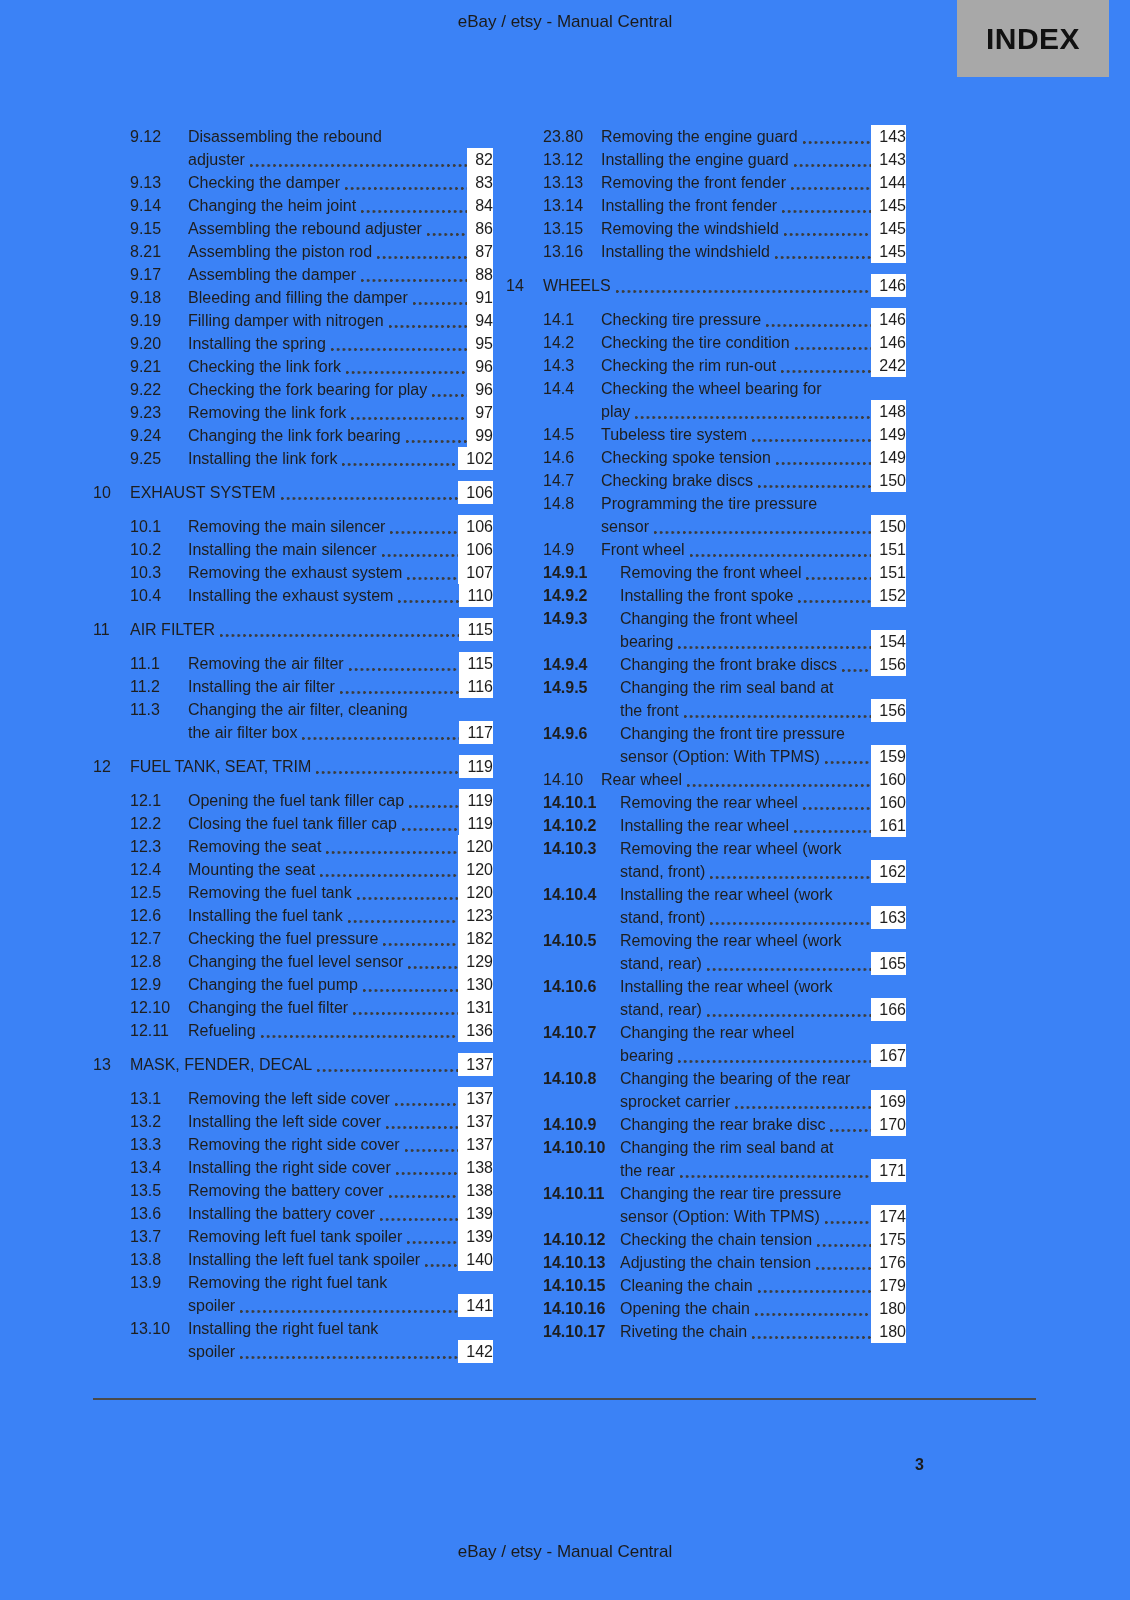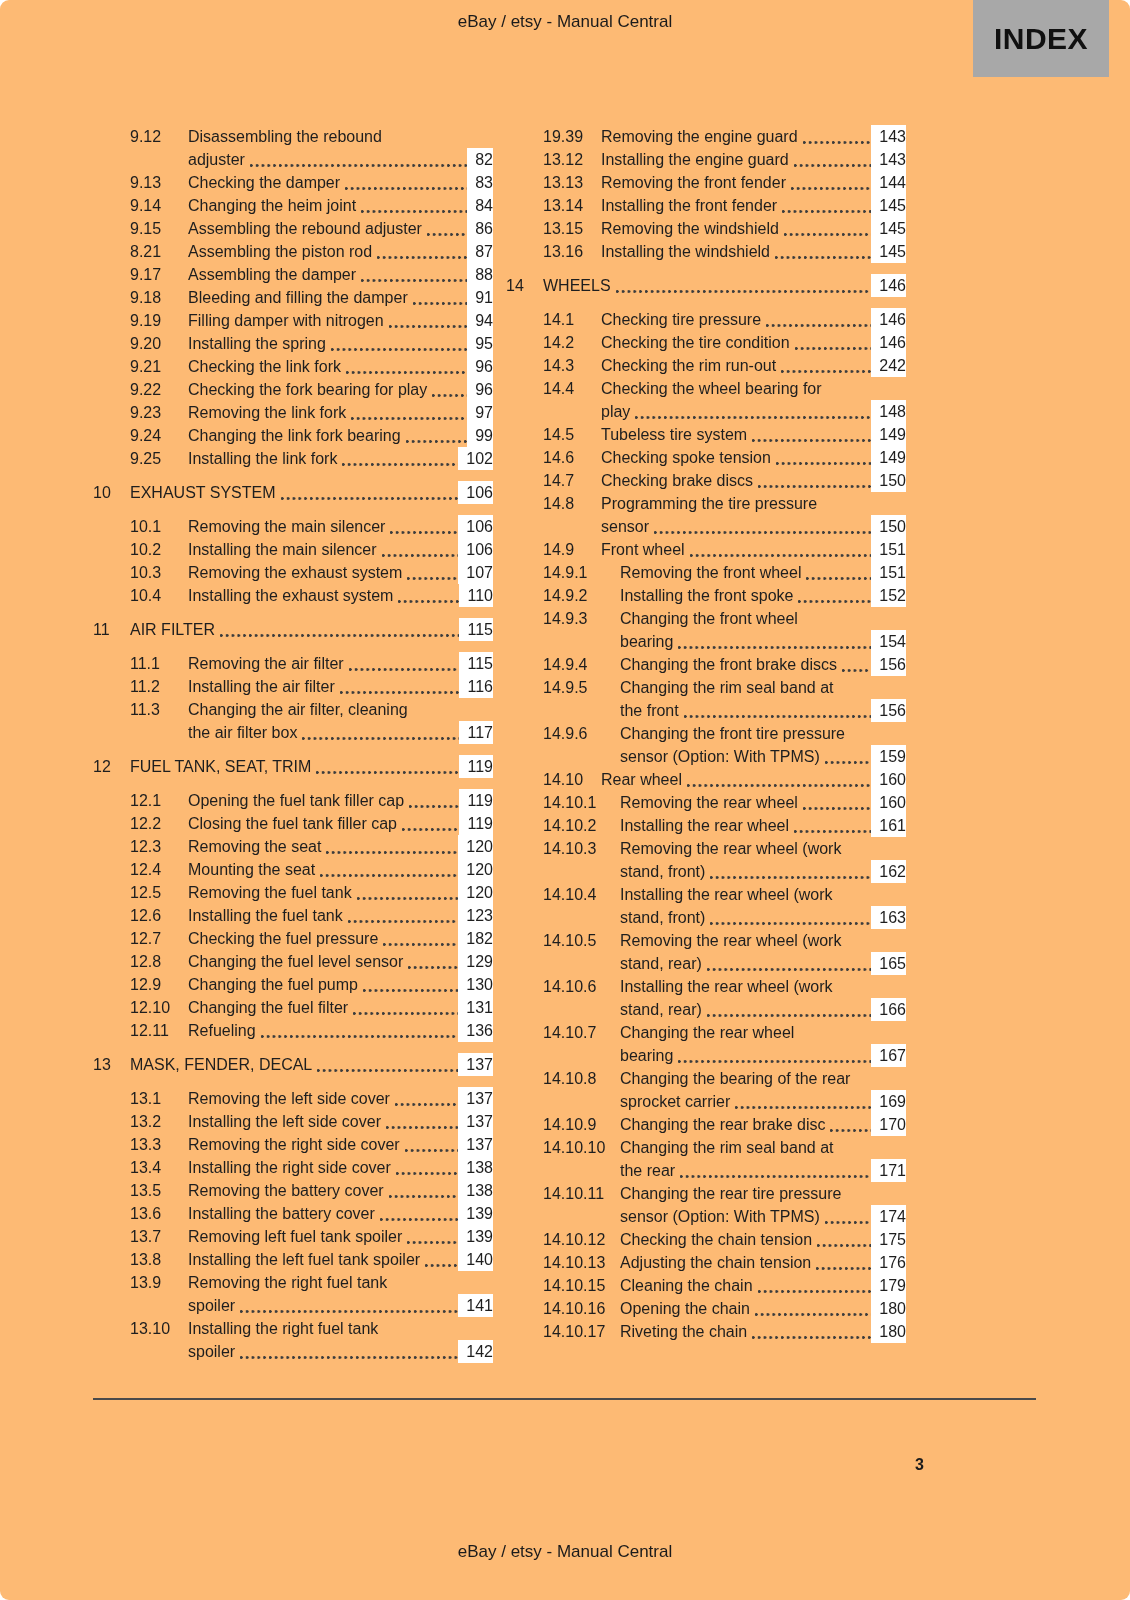--- a/index.html
+++ b/index.html
@@ -1,40 +1,39 @@
 <!DOCTYPE html>
 <html><head>
 <meta charset="utf-8">
 <style>
   * { margin: 0; padding: 0; box-sizing: border-box; }
   html, body { background: #ffffff; }
   .page-root {
     position: relative;
     width: 1130px;
     height: 1600px;
-    background: #fdba74;
+    background: #3b82f6;
     font-family: "Liberation Sans", sans-serif;
     color: #1e1e1e;
     overflow: hidden;
-    border-radius: 9px;
   }
   .header-title {
     position: absolute;
     top: 12px;
     left: 0;
     width: 100%;
     text-align: center;
     font-size: 17px;
     color: #1b1b1b;
   }
   .index-tab {
     position: absolute;
     top: 0;
     right: 21px;
-    width: 136px;
+    width: 152px;
     height: 77px;
     background: #a8a8a8;
     display: flex;
     align-items: center;
     justify-content: center;
     font-size: 30px;
     font-weight: 700;
     letter-spacing: 0.5px;
     color: #111111;
   }
@@ -51,21 +50,21 @@
     display: flex;
     align-items: flex-start;
     font-size: 16px;
     line-height: 23px;
   }
   .entry .num { flex: 0 0 58px; }
   .entry.l0 { margin: 11px 0; }
   .entry.l0 .num { flex: 0 0 37px; }
   .entry.l1 { padding-left: 37px; }
   .entry.l2 { padding-left: 37px; }
-  .entry.l2 .num { flex: 0 0 77px; }
+  .entry.l2 .num { flex: 0 0 77px; font-weight: bold; }
   .entry .body {
     display: block;
     flex: 1 1 auto;
     min-width: 0;
     position: relative;
     overflow: hidden;
     padding-right: 64px;
   }
   .entry.l2 .body { padding-right: 54px; }
   .entry .title { display: inline; }
@@ -305,21 +304,21 @@
           <span class="num">13.9</span>
           <span class="body"><span class="title">Removing the right fuel tank spoiler</span><span class="pg">141</span></span>
         </div>
         <div class="entry l1">
           <span class="num">13.10</span>
           <span class="body"><span class="title">Installing the right fuel tank spoiler</span><span class="pg">142</span></span>
         </div>
       </div>
     <div class="toc-col">
         <div class="entry l1">
-          <span class="num">19.39</span>
+          <span class="num">23.80</span>
           <span class="body"><span class="title">Removing the engine guard</span><span class="pg">143</span></span>
         </div>
         <div class="entry l1">
           <span class="num">13.12</span>
           <span class="body"><span class="title">Installing the engine guard</span><span class="pg">143</span></span>
         </div>
         <div class="entry l1">
           <span class="num">13.13</span>
           <span class="body"><span class="title">Removing the front fender</span><span class="pg">144</span></span>
         </div>

